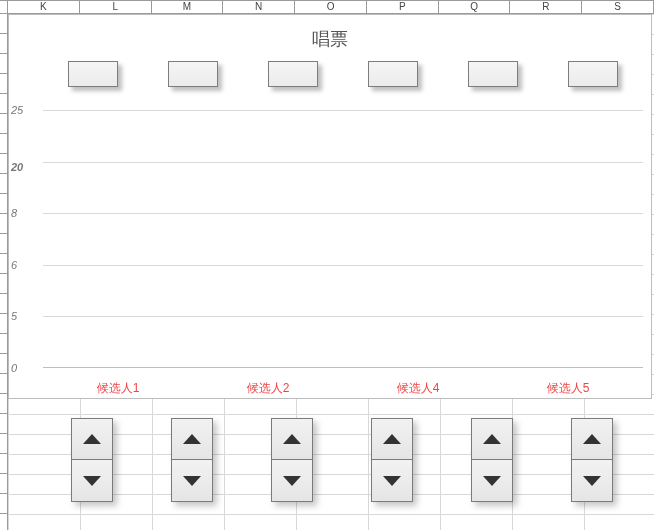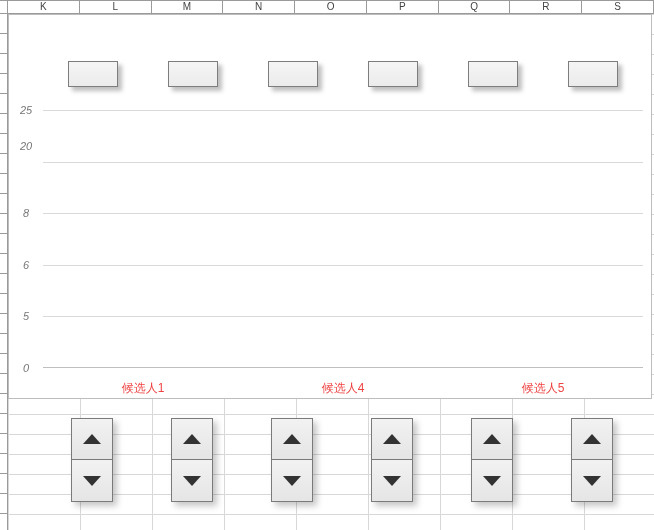--- a/index.html
+++ b/index.html
@@ -101,21 +101,21 @@
   .axis-bottom {
     position: absolute;
     left: 0; right: 0; bottom: 0;
     height: 1px;
     background: #bfbfbf;
   }
   .ylabel {
     position: absolute;
     right: 610px;
     width: 30px;
-    text-align: center;
+    text-align: left;
     font-size: 11px;
     color: #777;
     transform: translateY(-50%);
     font-style: italic;
   }
 
   .xlabels {
     position: absolute;
     left: 34px; width: 600px;
     top: 365px;
@@ -249,20 +249,21 @@
     <div class="row-head"></div>
     <div class="row-head"></div>
     <div class="row-head"></div>
     <div class="row-head"></div>
     <div class="row-head"></div>
   </div>
 
 <div class="sheet-bg"></div>
 
 <div class="chart">
+  <div class="chart-title">唱票</div>
 
   <div class="legend-row">
       <div class="legend-cell">
         <div class="legend-shadow"></div>
         <div class="legend-btn"></div>
       </div>
       <div class="legend-cell">
         <div class="legend-shadow"></div>
         <div class="legend-btn"></div>
       </div>
@@ -288,28 +289,29 @@
     <div class="axis-bottom"></div>
   <div class="grid" style="top: 206.4px;"></div>
       <div class="grid" style="top: 154.8px;"></div>
       <div class="grid" style="top: 103.2px;"></div>
       <div class="grid" style="top: 51.6px;"></div>
       <div class="grid" style="top: 0px;"></div>
     </div>
 
   <div class="xlabels">
       <div class="xlabel">候选人1</div>
+      <div class="xlabel">候选人2</div>
       <div class="xlabel">候选人4</div>
       <div class="xlabel">候选人5</div>
     </div>
 <div class="ylabel" style="top: 353px;">0</div>
     <div class="ylabel" style="top: 301.4px;">5</div>
     <div class="ylabel" style="top: 249.8px;">6</div>
     <div class="ylabel" style="top: 198.2px;">8</div>
-    <div class="ylabel" style="top: 131px;">20</div>
+    <div class="ylabel" style="top: 152px; font-weight: bold;">20</div>
     <div class="ylabel" style="top: 95px;">25</div>
   </div>
 
 <div class="spinner-row">
     <div class="spinner-cell">
       <div class="spinner-shadow"></div>
       <div class="spinner">
         <div class="spin-btn">
           <div class="tri-up"></div>
         </div>

